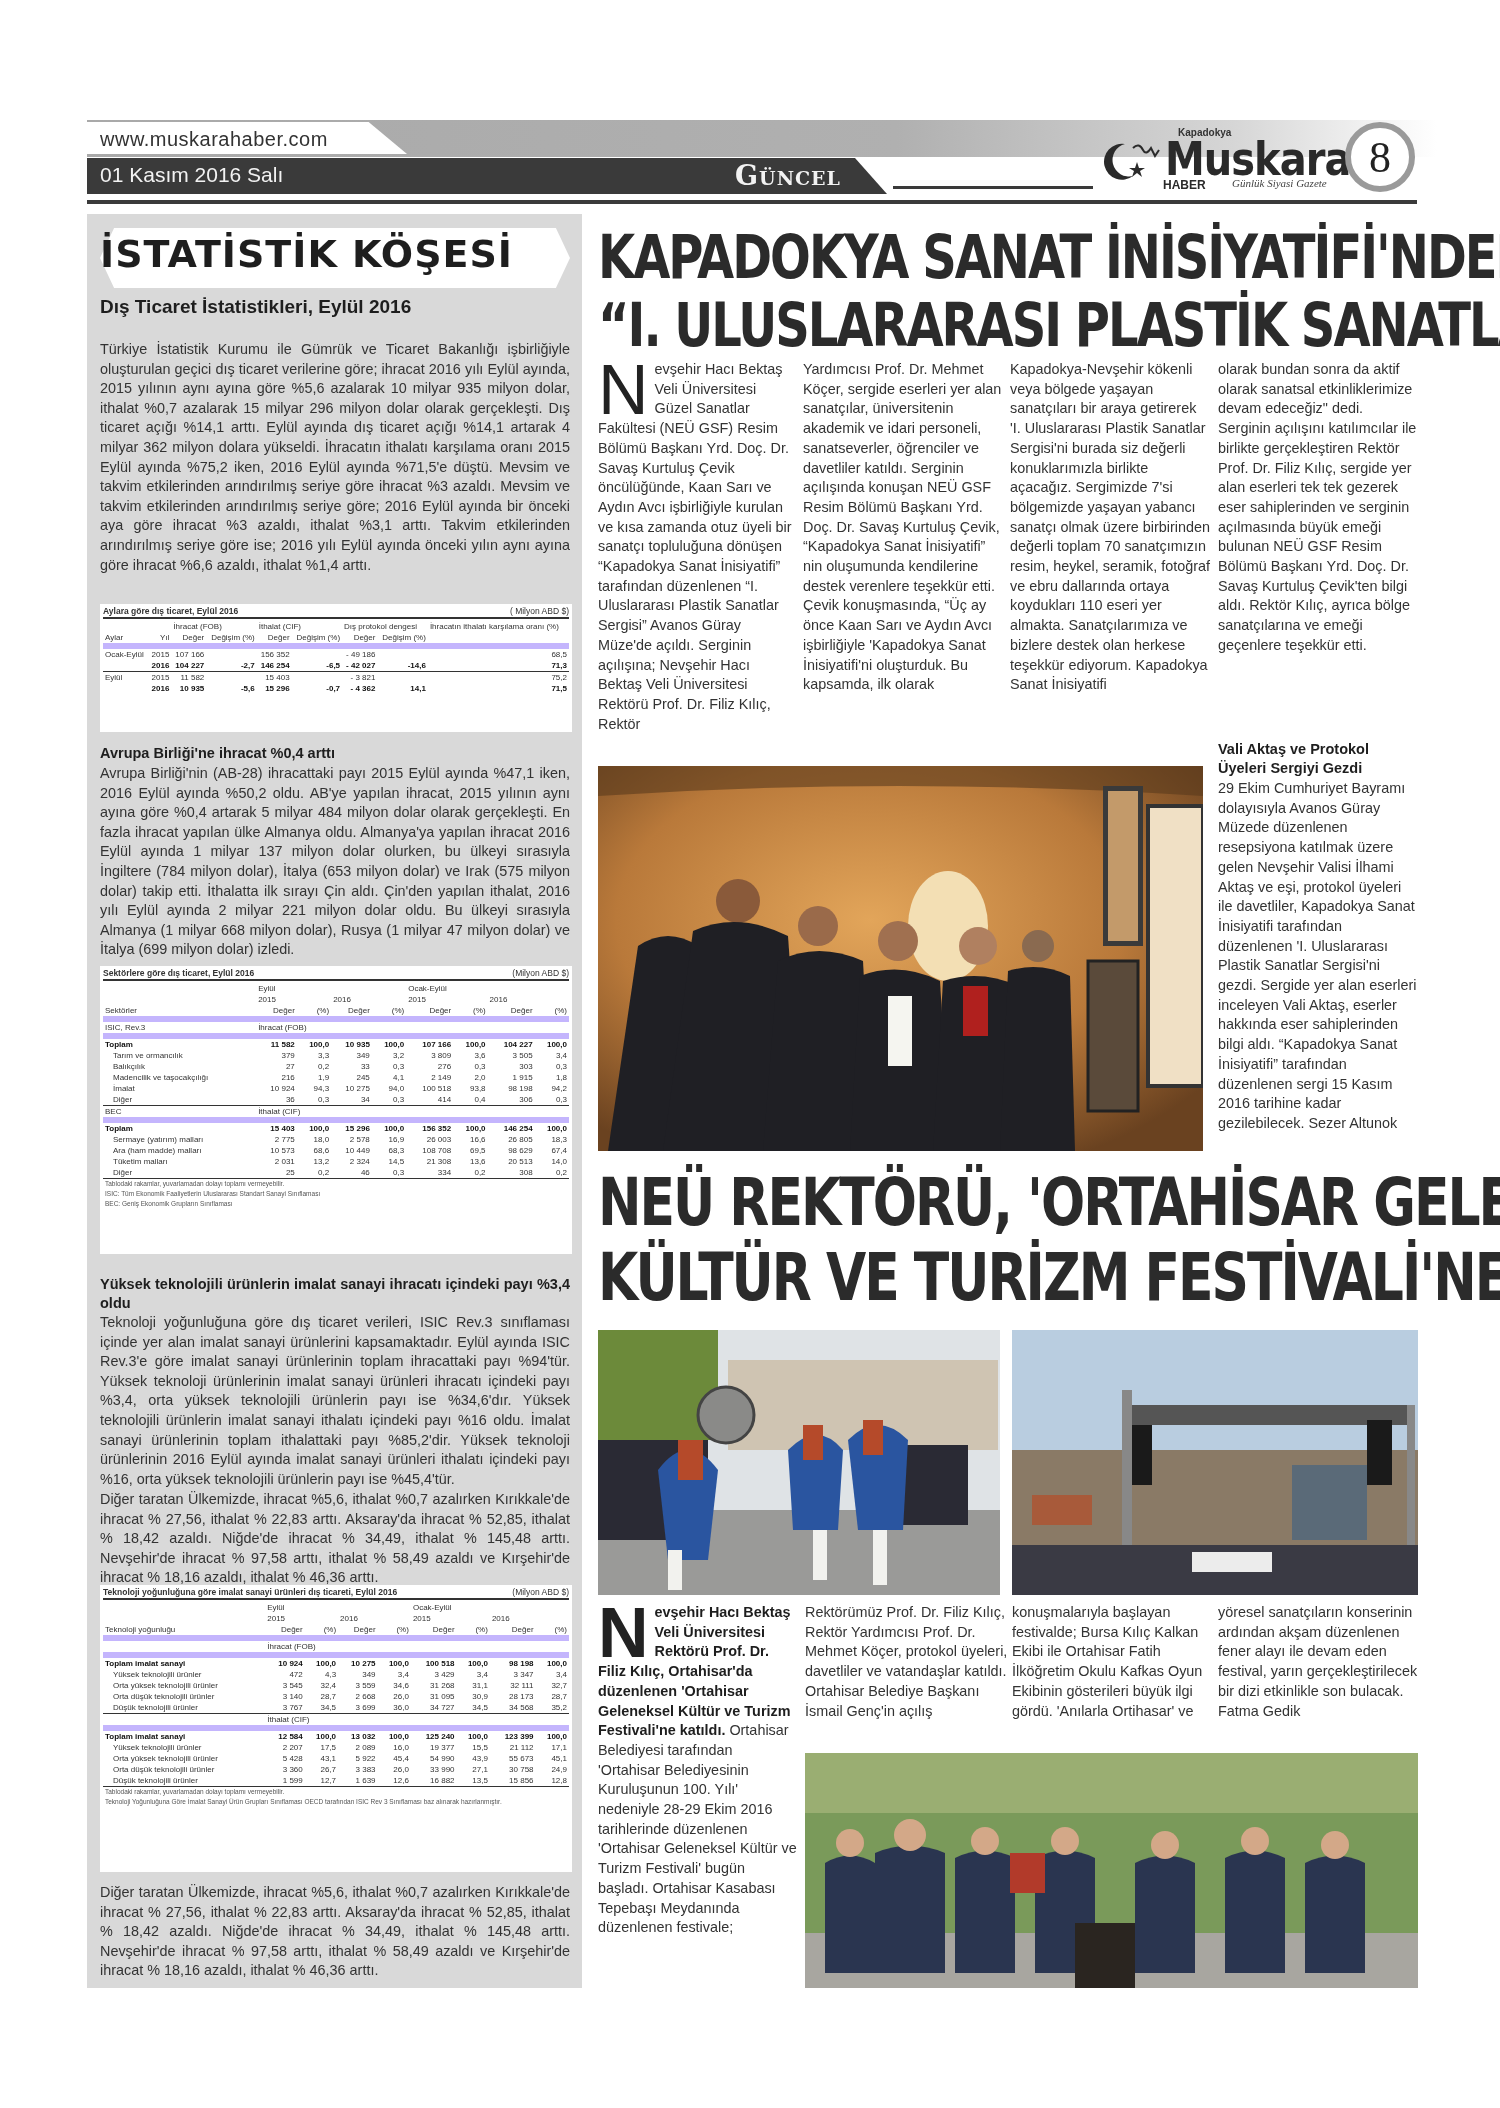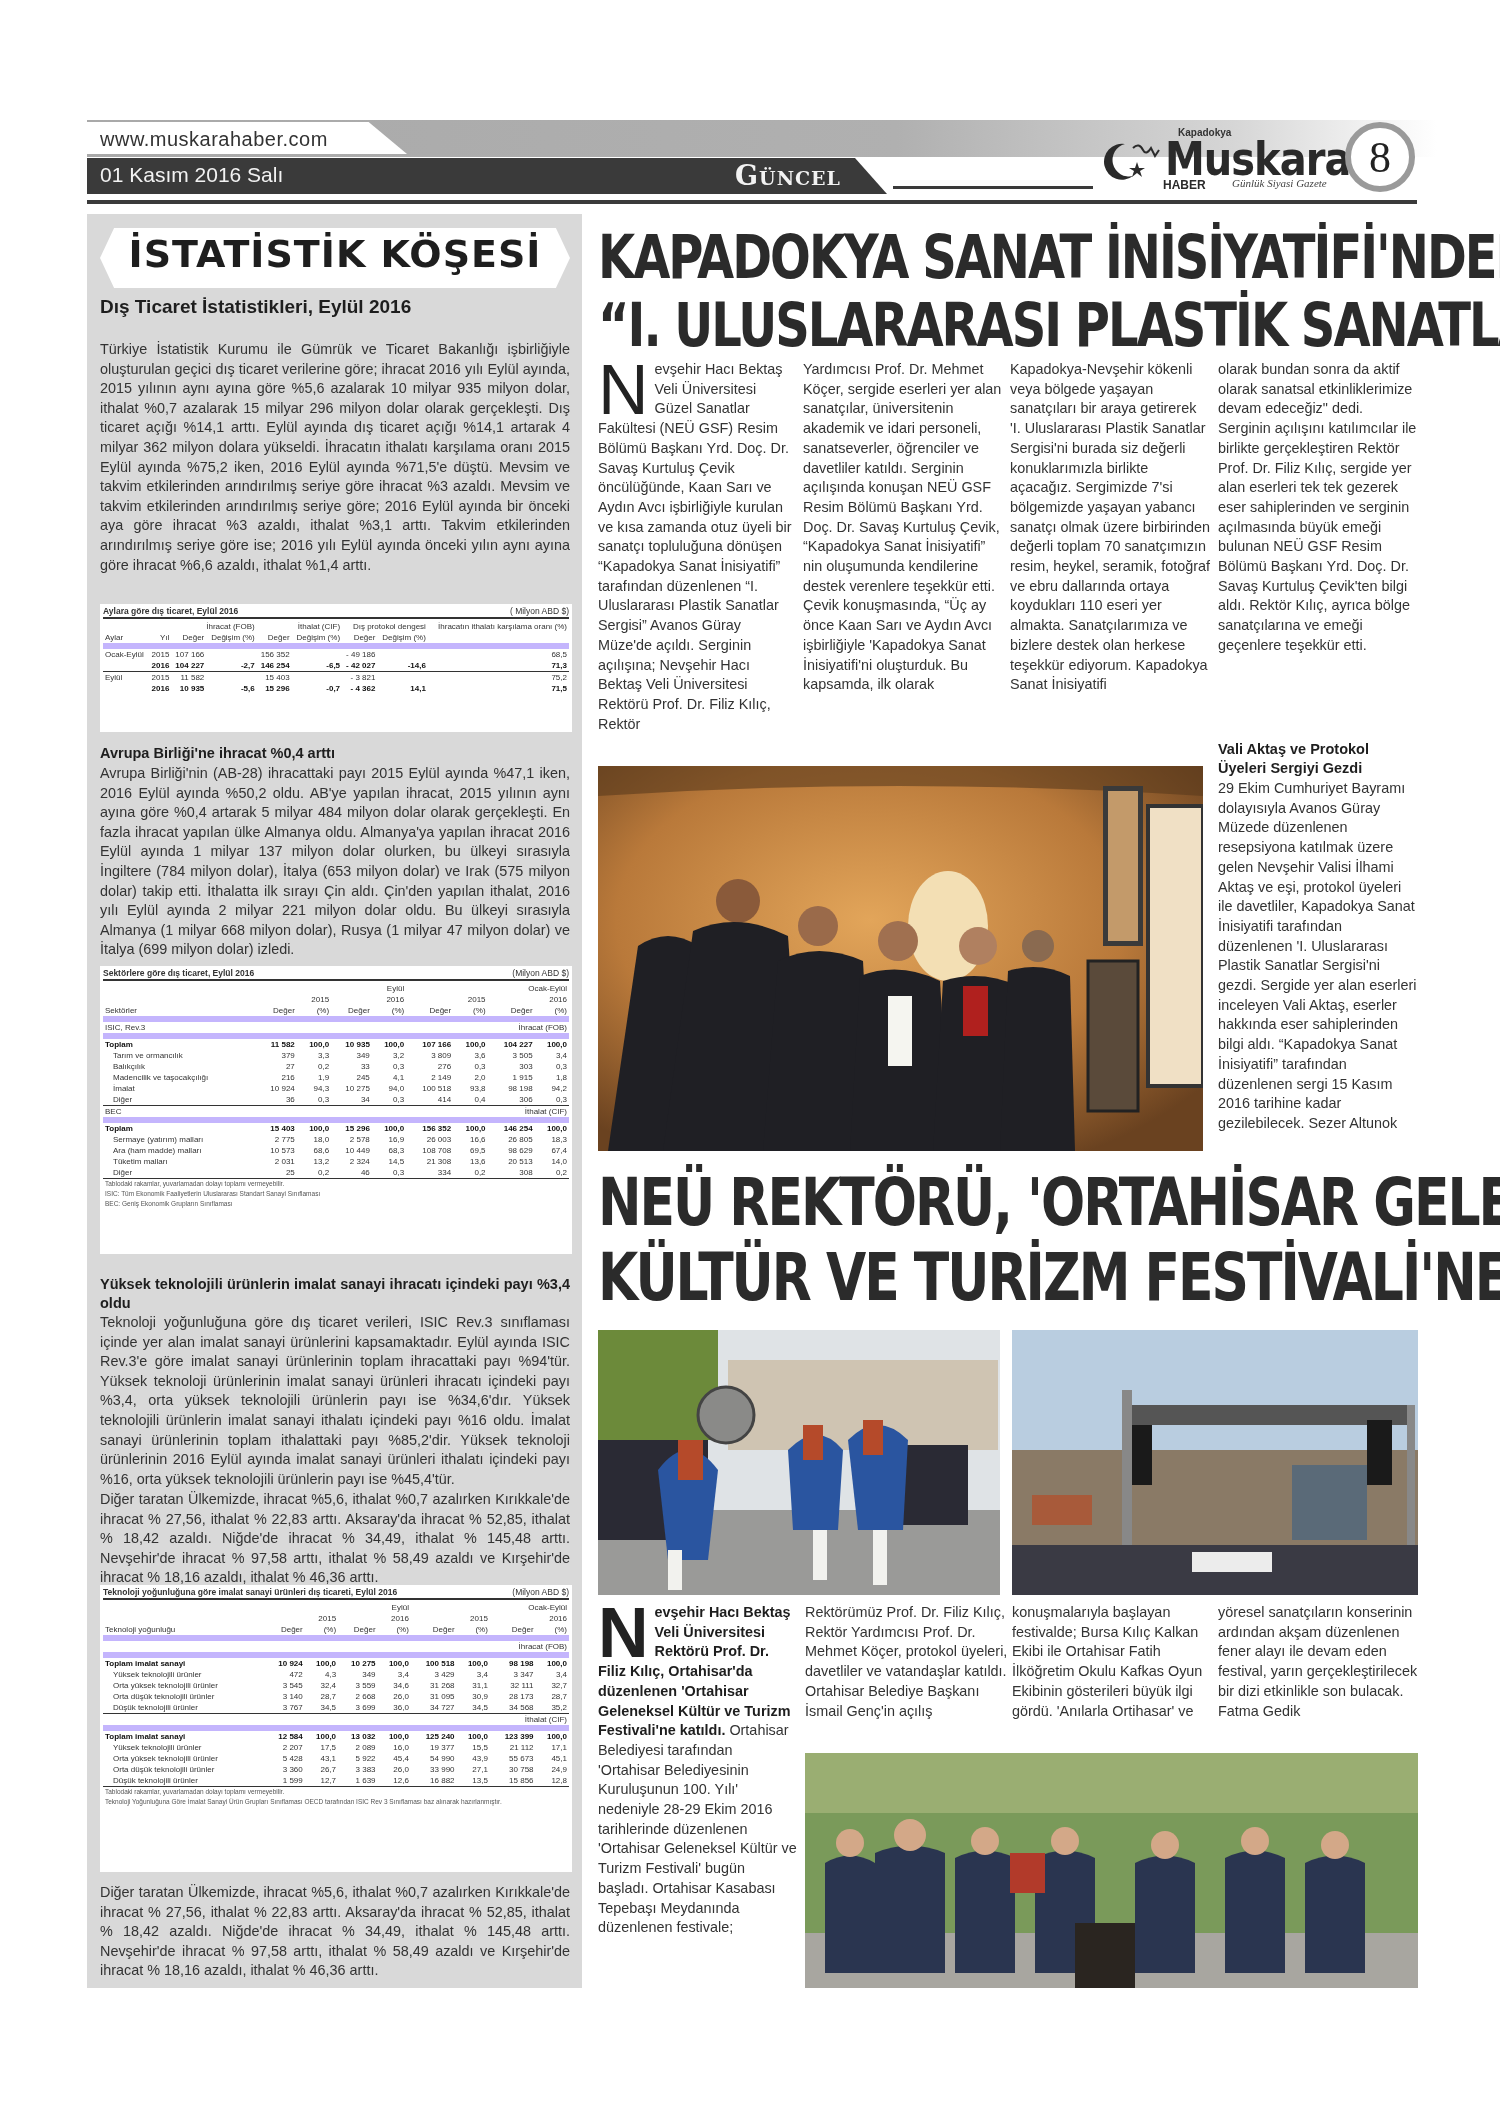--- a/index.html
+++ b/index.html
@@ -17,33 +17,33 @@
 #hdr-rule{left:87px;top:200px;width:1330px;height:4px;background:#3a3a3a}
 #logo-sub{left:1178px;top:127px;font-size:10px;font-weight:bold;color:#333}
 #logo-main{left:1165px;top:136px;font-size:40px;font-weight:900;color:#2a2a2a;font-family:"DejaVu Sans",sans-serif;letter-spacing:-1px;transform:scaleY(1.15)}
 #logo-haber{left:1163px;top:178px;font-size:12px;font-weight:bold;color:#2a2a2a}
 #logo-tag{left:1232px;top:177px;font-size:11px;font-style:italic;font-family:"Liberation Serif",serif;color:#444}
 #logo-mark{left:1103px;top:140px;width:62px;height:40px}
 #page-num{left:1345px;top:122px;width:70px;height:70px;border-radius:50%;border:6px solid #9a9a9a;background:#fff;display:flex;align-items:center;justify-content:center;font-family:"Liberation Serif",serif;font-size:44px;color:#222}
 
 #left{left:87px;top:214px;width:495px;height:1774px;background:#d9d9d9}
 #kosesi-banner{left:100px;top:228px;width:470px;height:60px;background:#fff;clip-path:polygon(3% 0,97% 0,100% 50%,97% 100%,3% 100%,0 50%)}
-#kosesi{left:100px;top:232px;width:470px;text-align:center;font-family:"DejaVu Sans",sans-serif;font-weight:900;font-size:38px;color:#1e1e1e;letter-spacing:1px}
+#kosesi{left:100px;top:232px;width:470px;text-align:left;font-family:"DejaVu Sans",sans-serif;font-weight:900;font-size:38px;color:#1e1e1e;letter-spacing:1px}
 .lh{position:absolute;left:100px;width:470px;font-weight:bold;color:#1e1e1e}
 .lp{position:absolute;left:100px;width:470px;font-size:14.4px;line-height:19.6px;color:#333;text-align:justify}
 .tbl{position:absolute;left:100px;width:472px;background:#fff;font-size:8px;color:#333;padding:2px 3px}
 .tbl table{width:100%;border-collapse:collapse}
 .tbl td,.tbl th{padding:0 2px;text-align:right;font-weight:normal;white-space:nowrap;line-height:11px}
 .tbl td:first-child,.tbl th:first-child{text-align:left}
 .tbl .ttl{display:flex;justify-content:space-between;border-bottom:2px solid #333;font-weight:bold;font-size:8.5px;padding-bottom:1px;margin-bottom:2px}
 .tbl .ttl span:last-child{font-weight:normal}
 .tbl tr.b td{font-weight:bold;color:#111}
 .tbl tr.sep td{border-top:1px solid #333}
 .tbl tr.hd td{border-bottom:6px solid #c4b5fd}
-.tbl .c{text-align:right}
+.tbl .c{text-align:left}
 .tbl .note{font-size:6.5px;color:#555;line-height:10px}
 .ind{padding-left:10px!important}
 
 .hl{position:absolute;font-family:"DejaVu Sans",sans-serif;font-weight:bold;color:#2b2b2b;text-align:center;transform-origin:left top;white-space:nowrap;letter-spacing:-2px}
 .col{position:absolute;font-size:14.4px;line-height:19.7px;color:#333}
 .dropcap{float:left;font-family:"Liberation Sans",sans-serif;font-size:70px;line-height:56px;margin:2px 6px 0 0;color:#222;font-weight:normal}
 .dropcap.b{font-weight:bold}
 .sub{font-weight:bold;color:#1e1e1e}
 .photo{position:absolute;overflow:hidden}
 </style>

